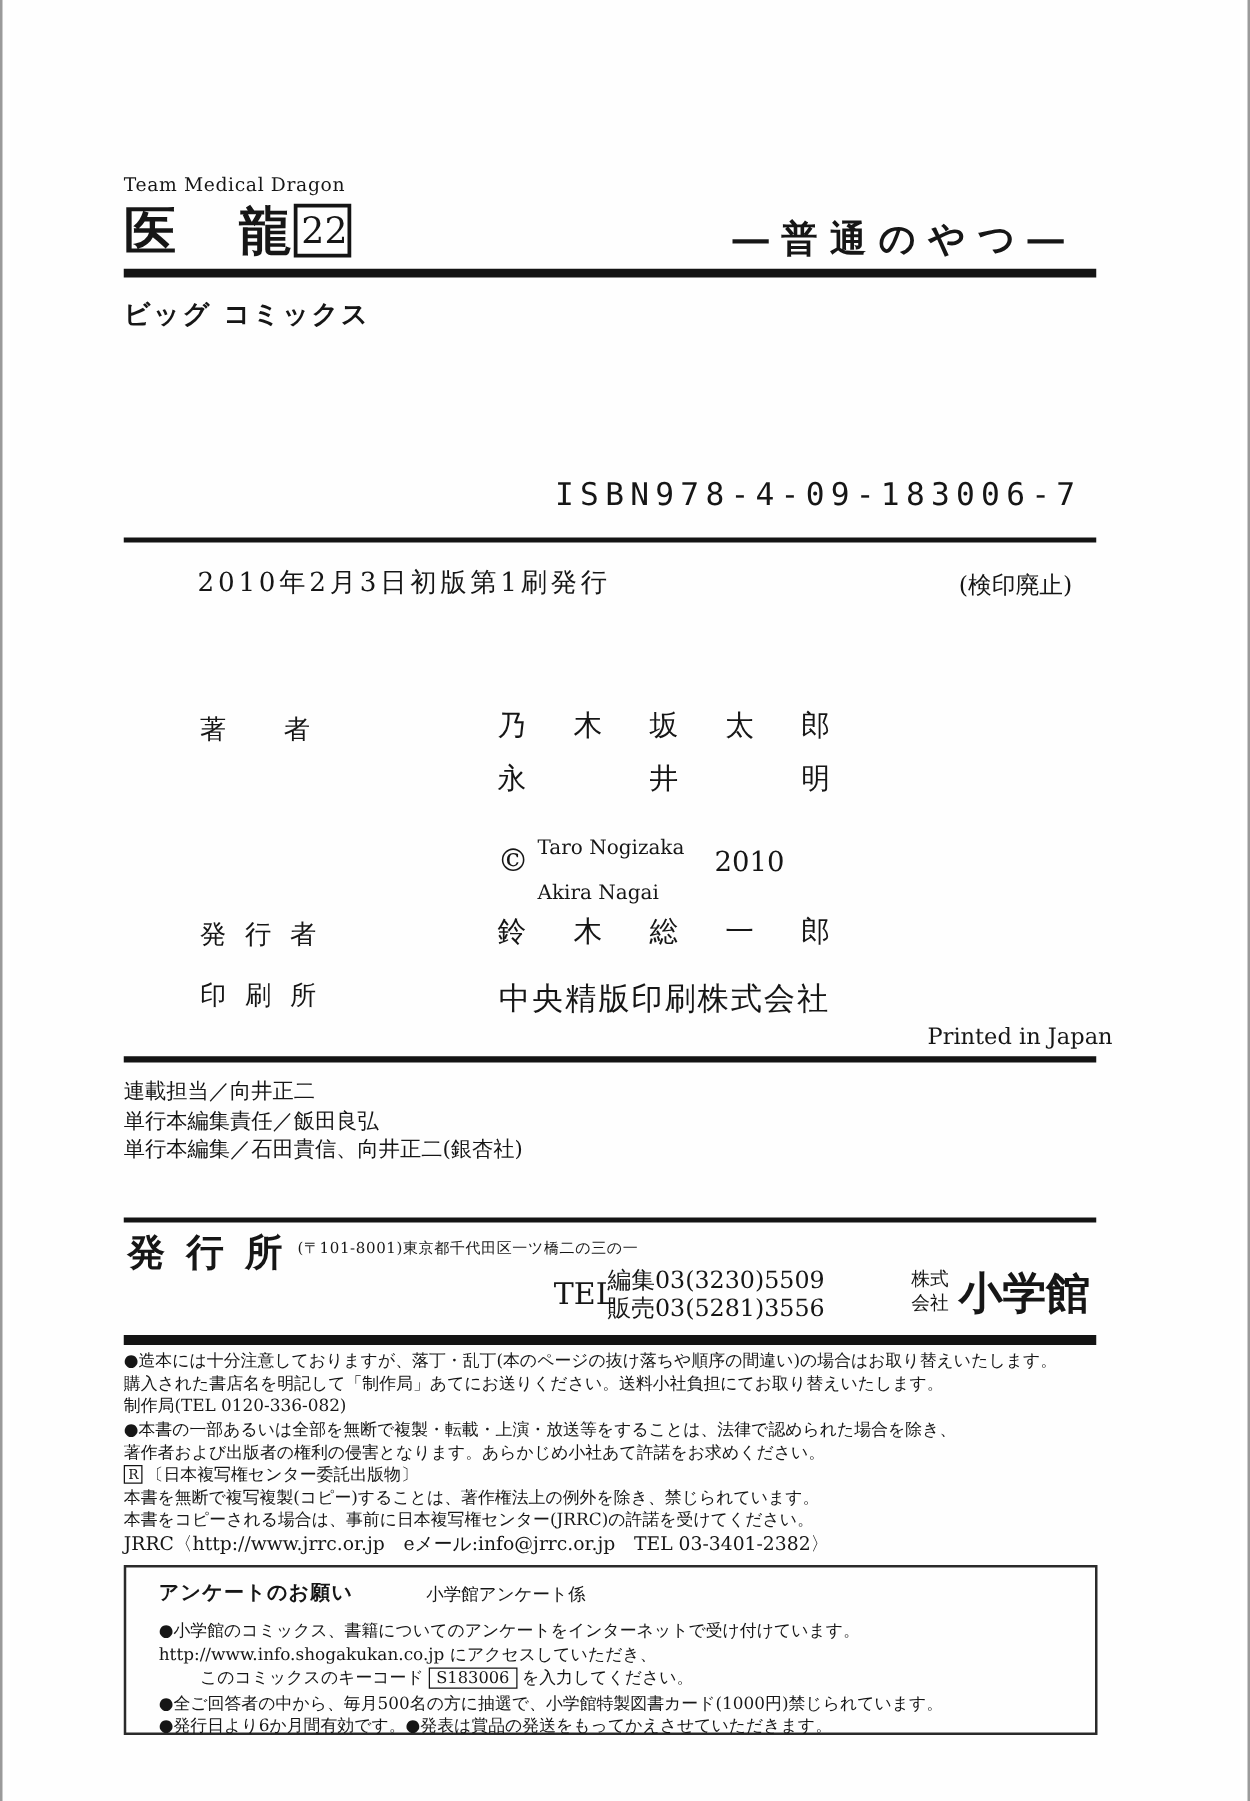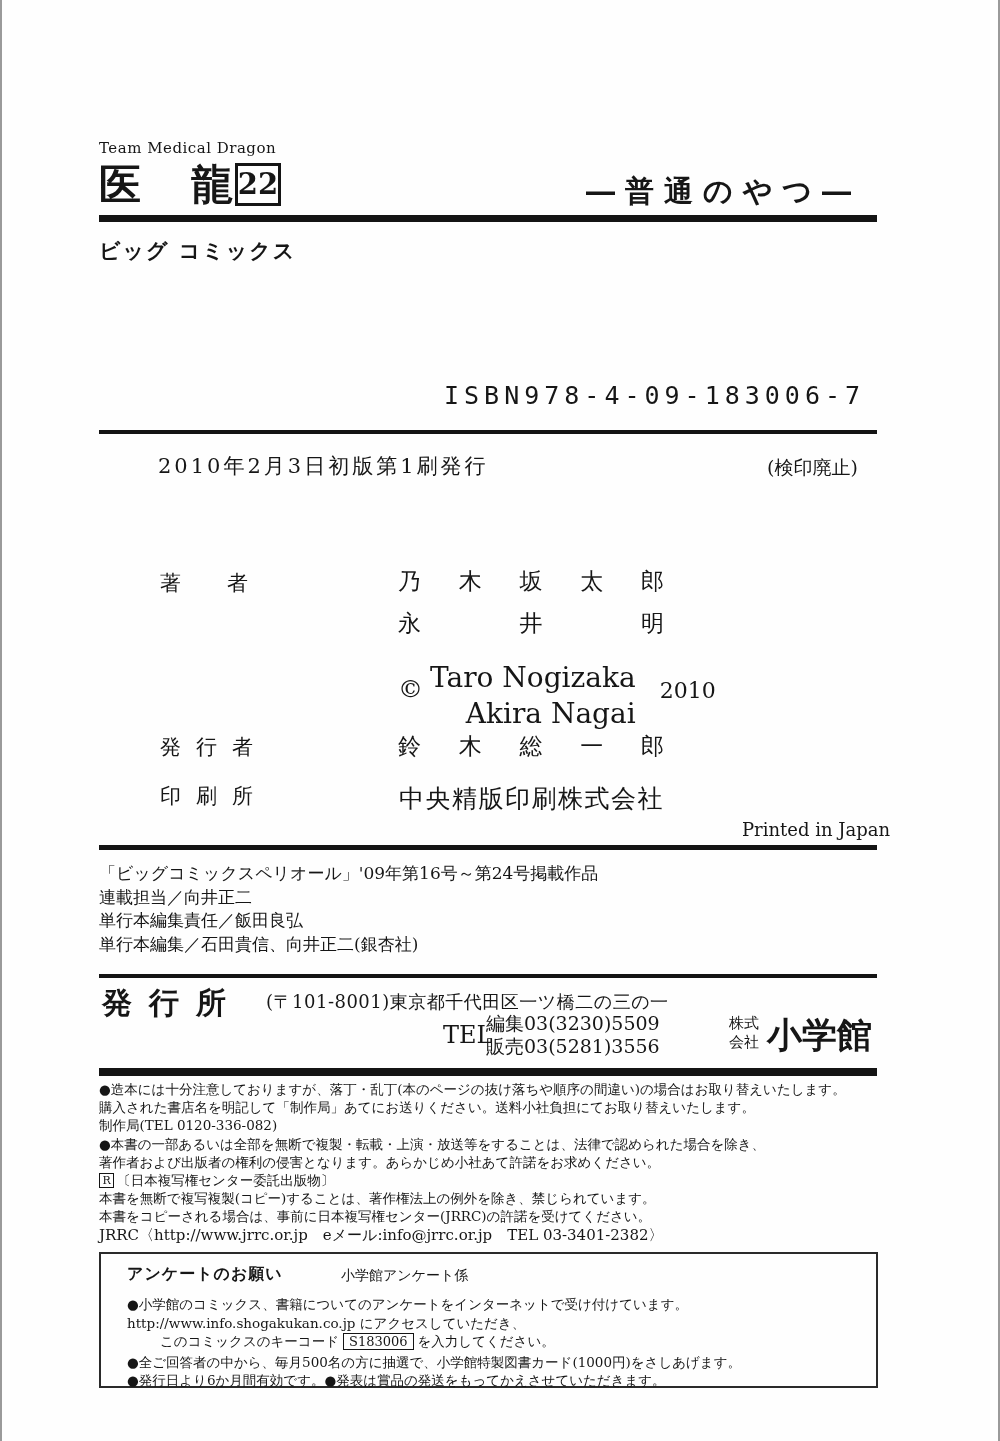--- a/index.html
+++ b/index.html
@@ -16,22 +16,22 @@
   .sans{font-family:"DejaVu Sans","Liberation Sans",sans-serif;}
   .mono{font-family:"DejaVu Sans Mono","Liberation Mono",monospace;}
   .rule{position:absolute;background:#141414;}
   .just{display:flex;justify-content:space-between;line-height:1;}
 
   
   .series-en{left:97px;top:139px;font-size:15px;letter-spacing:.5px;}
   .title-row{left:97px;top:163px;display:flex;align-items:center;}
   .title-main{width:134px;font-size:42px;font-weight:bold;}
   .vol-box{margin-left:2px;border:3px solid #141414;width:40px;height:37px;
-           display:flex;align-items:center;justify-content:center;
-           font-size:29px;font-weight:bold;line-height:1;}
+           display:flex;align-items:center;justify-content:flex-end;
+           font-size:29px;font-weight:normal;line-height:1;}
   .subtitle{left:584px;top:172px;font-size:29px;font-weight:bold;letter-spacing:10px;}
   .rule1{left:97px;top:215px;width:778px;height:7px;}
   .imprint{left:97px;top:237px;font-size:21px;font-weight:bold;letter-spacing:2px;}
 
   
   .isbn{left:442px;top:381px;font-size:25px;letter-spacing:5px;}
   .rule2{left:97px;top:430px;width:778px;height:4px;}
   .edition-date{left:156px;top:452px;font-size:21px;letter-spacing:3px;text-align:center;}
   .edition-seal{left:765px;top:455px;font-size:19px;}
 
@@ -41,33 +41,33 @@
   .lbl-publisher{left:158px;top:737px;width:93px;}
   .lbl-printer{left:158px;top:786px;width:93px;}
   .val-name{font-size:23px;width:266px;}
   .val-author1{left:396px;top:570px;}
   .val-author2{left:396px;top:612px;}
   .val-publisher{left:396px;top:735px;}
   .val-printer{left:397px;top:782px;font-size:25px;letter-spacing:1.5px;}
   .copyright{left:396px;top:660px;display:flex;align-items:flex-start;}
   .cp-symbol{font-size:25px;margin-top:16px;line-height:1;}
   .cp-names{margin-left:7px;}
-  .cp-names div{font-size:28px;line-height:36px;text-align:right;}
+  .cp-names div{font-size:16px;line-height:36px;}
   .cp-year{margin-left:24px;margin-top:20px;font-size:22px;line-height:1;}
   .printed-in{left:740px;top:819px;font-size:18px;}
   .rule3{left:97px;top:845px;width:778px;height:5px;}
 
   
   .serial{left:97px;top:862px;font-size:17px;line-height:23.5px;white-space:nowrap;}
 
   .rule4{left:97px;top:974px;width:778px;height:4px;}
 
   
   .office-label{left:100px;top:988px;width:124px;font-size:30px;font-weight:bold;}
-  .office-address{left:264px;top:990px;font-size:18px;letter-spacing:.5px;}
+  .office-address{left:236px;top:990px;font-size:12px;letter-spacing:.5px;}
   .tel-label{left:441px;top:1021px;font-size:24px;}
   .tel-line1{left:484px;top:1011px;font-size:19px;}
   .tel-line2{left:484px;top:1034px;font-size:19px;}
   .company-stack{left:727px;top:1014px;font-size:15px;line-height:19px;}
   .company-name{left:765px;top:1016px;font-size:35px;font-weight:bold;line-height:1.1;}
   .rule5{left:97px;top:1068px;width:778px;height:8px;}
 
   
   .legal{left:97px;top:1080px;font-size:13.5px;line-height:18.2px;white-space:nowrap;}
   .legal .big{font-size:15px;}
@@ -159,21 +159,20 @@
       <span>印</span>
       <span>刷</span>
       <span>所</span>
     </div>
   <div class="abs val-printer">中央精版印刷株式会社</div>
 
   <div class="abs printed-in">Printed in Japan</div>
   <div class="rule rule3"></div>
 
   <div class="abs serial">
-    <div>「ビッグコミックスペリオール」'09年第16号～第24号掲載作品</div>
     <div>連載担当／向井正二</div>
     <div>単行本編集責任／飯田良弘</div>
     <div>単行本編集／石田貴信、向井正二(銀杏社)</div>
   </div>
 
   <div class="rule rule4"></div>
 
   <div class="abs office-label sans just">
       <span>発</span>
       <span>行</span>
@@ -202,17 +201,17 @@
     <div>本書をコピーされる場合は、事前に日本複写権センター(JRRC)の許諾を受けてください。</div>
     <div class="big">JRRC〈http://www.jrrc.or.jp　eメール:info@jrrc.or.jp　TEL 03-3401-2382〉</div>
   </div>
 
   <div class="abs survey-box">
     <div class="abs survey-heading sans">アンケートのお願い</div>
     <div class="abs survey-dept">小学館アンケート係</div>
     <div class="abs s-line s1">●小学館のコミックス、書籍についてのアンケートをインターネットで受け付けています。</div>
     <div class="abs s-line s2">http://www.info.shogakukan.co.jp にアクセスしていただき、</div>
     <div class="abs s-line s3"><span>このコミックスのキーコード</span><span class="keybox">S183006</span><span>を入力してください。</span></div>
-    <div class="abs s-line s4">●全ご回答者の中から、毎月500名の方に抽選で、小学館特製図書カード(1000円)をさしあげます。</div>
+    <div class="abs s-line s4">●全ご回答者の中から、毎月500名の方に抽選で、小学館特製図書カード(1000円)禁じられています。</div>
     <div class="abs s-line s5">●発行日より6か月間有効です。●発表は賞品の発送をもってかえさせていただきます。</div>
   </div>
 
 </div>
 
 </body></html>

